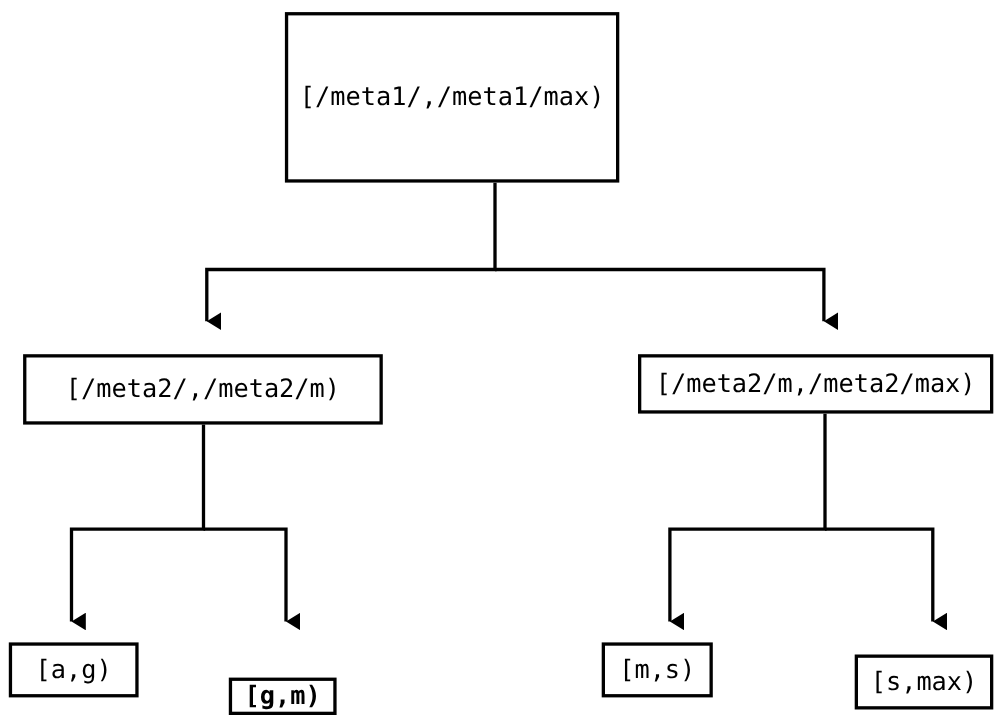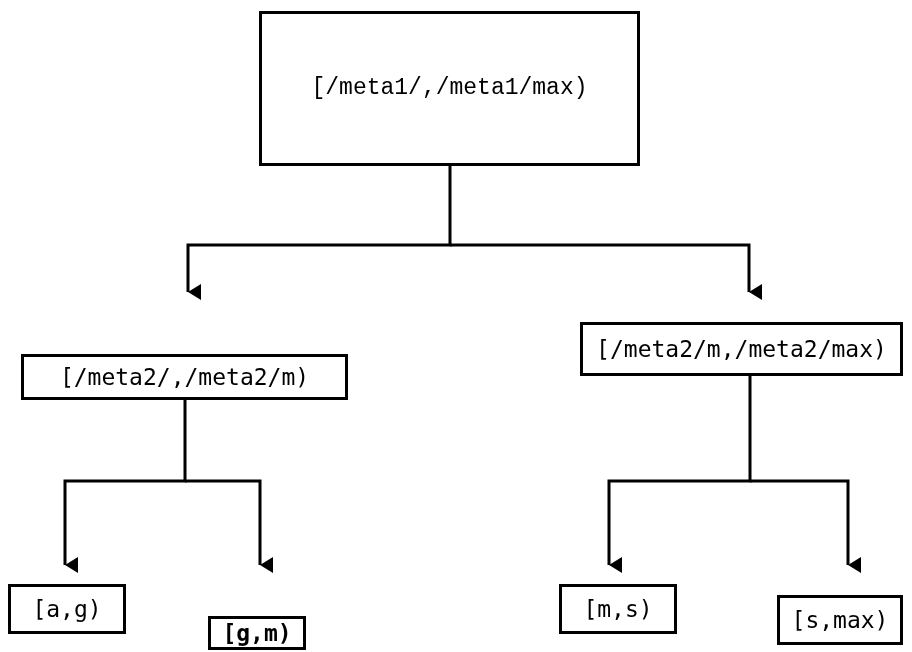--- a/index.html
+++ b/index.html
@@ -69,41 +69,41 @@
     </g>
 
     <g>
       <path d="M 750,376 L 750,481 L 609,481 L 609,565" stroke="#000000" stroke-width="3" fill="none" marker-end="url(#arrow-down)"></path>
     </g>
     <g>
       <path d="M 750,481 L 848,481 L 848,565" stroke="#000000" stroke-width="3" fill="none" marker-end="url(#arrow-down)"></path>
     </g>
   </svg>
 
-  <div class="node" style="left:259px; top:11px; width:381px; height:155px;font-family:Liberation Mono, monospace;">
+  <div class="node" style="left:259px; top:11px; width:304px; height:155px;">
     <span class="node-label">[/meta1/,/meta1/max)</span>
   </div>
 
-  <div class="node" style="left:21px; top:322px; width:327px; height:46px;margin-top:32px;">
+  <div class="node" style="left:21px; top:322px; width:327px; height:64px;">
     <span class="node-label">[/meta2/,/meta2/m)</span>
   </div>
 
   <div class="node" style="left:580px; top:322px; width:323px; height:54px;">
     <span class="node-label">[/meta2/m,/meta2/max)</span>
   </div>
 
   <div class="node" style="left:8px; top:584px; width:118px; height:50px;">
     <span class="node-label">[a,g)</span>
   </div>
 
   <div class="node" style="left:208px; top:616px; width:98px; height:34px;font-weight:bold;">
     <span class="node-label">[g,m)</span>
   </div>
 
-  <div class="node" style="left:559px; top:584px; width:118px; height:50px;">
+  <div class="node" style="left:547px; top:584px; width:101px; height:50px;">
     <span class="node-label">[m,s)</span>
   </div>
 
   <div class="node" style="left:777px; top:584px; width:126px; height:50px;margin-top:11px;">
     <span class="node-label">[s,max)</span>
   </div>
 
 </div>
 
 </body></html>

